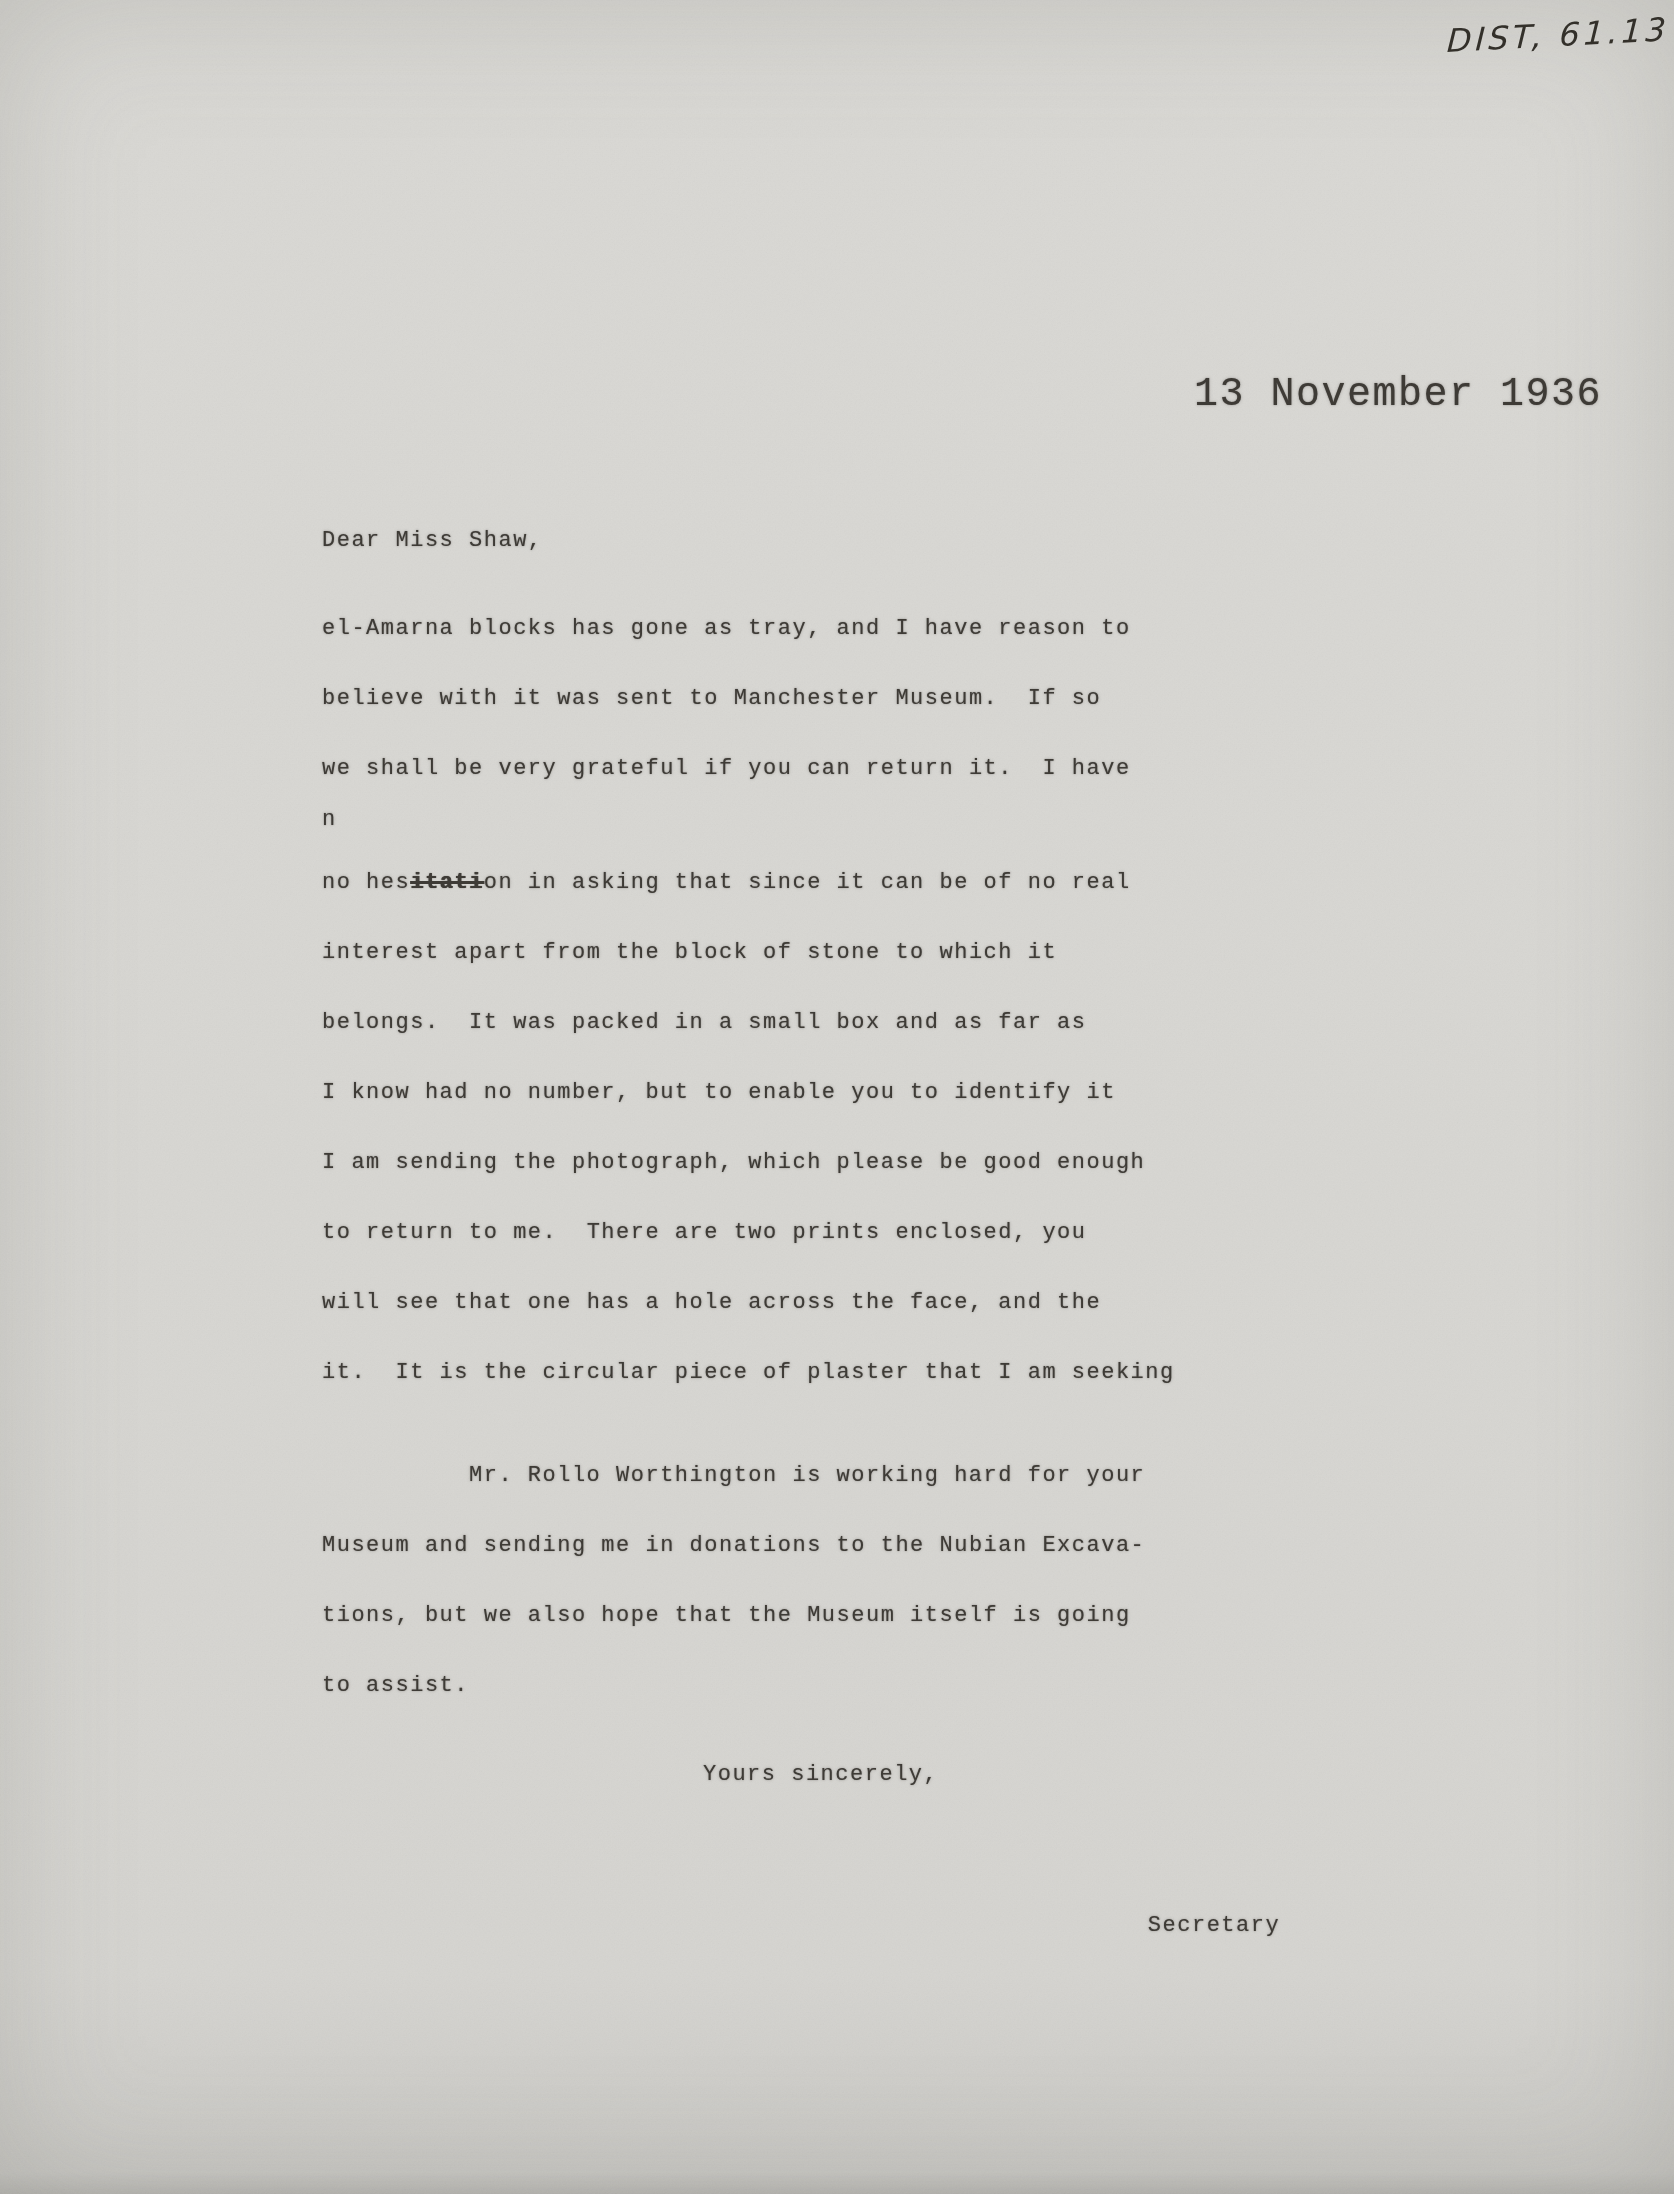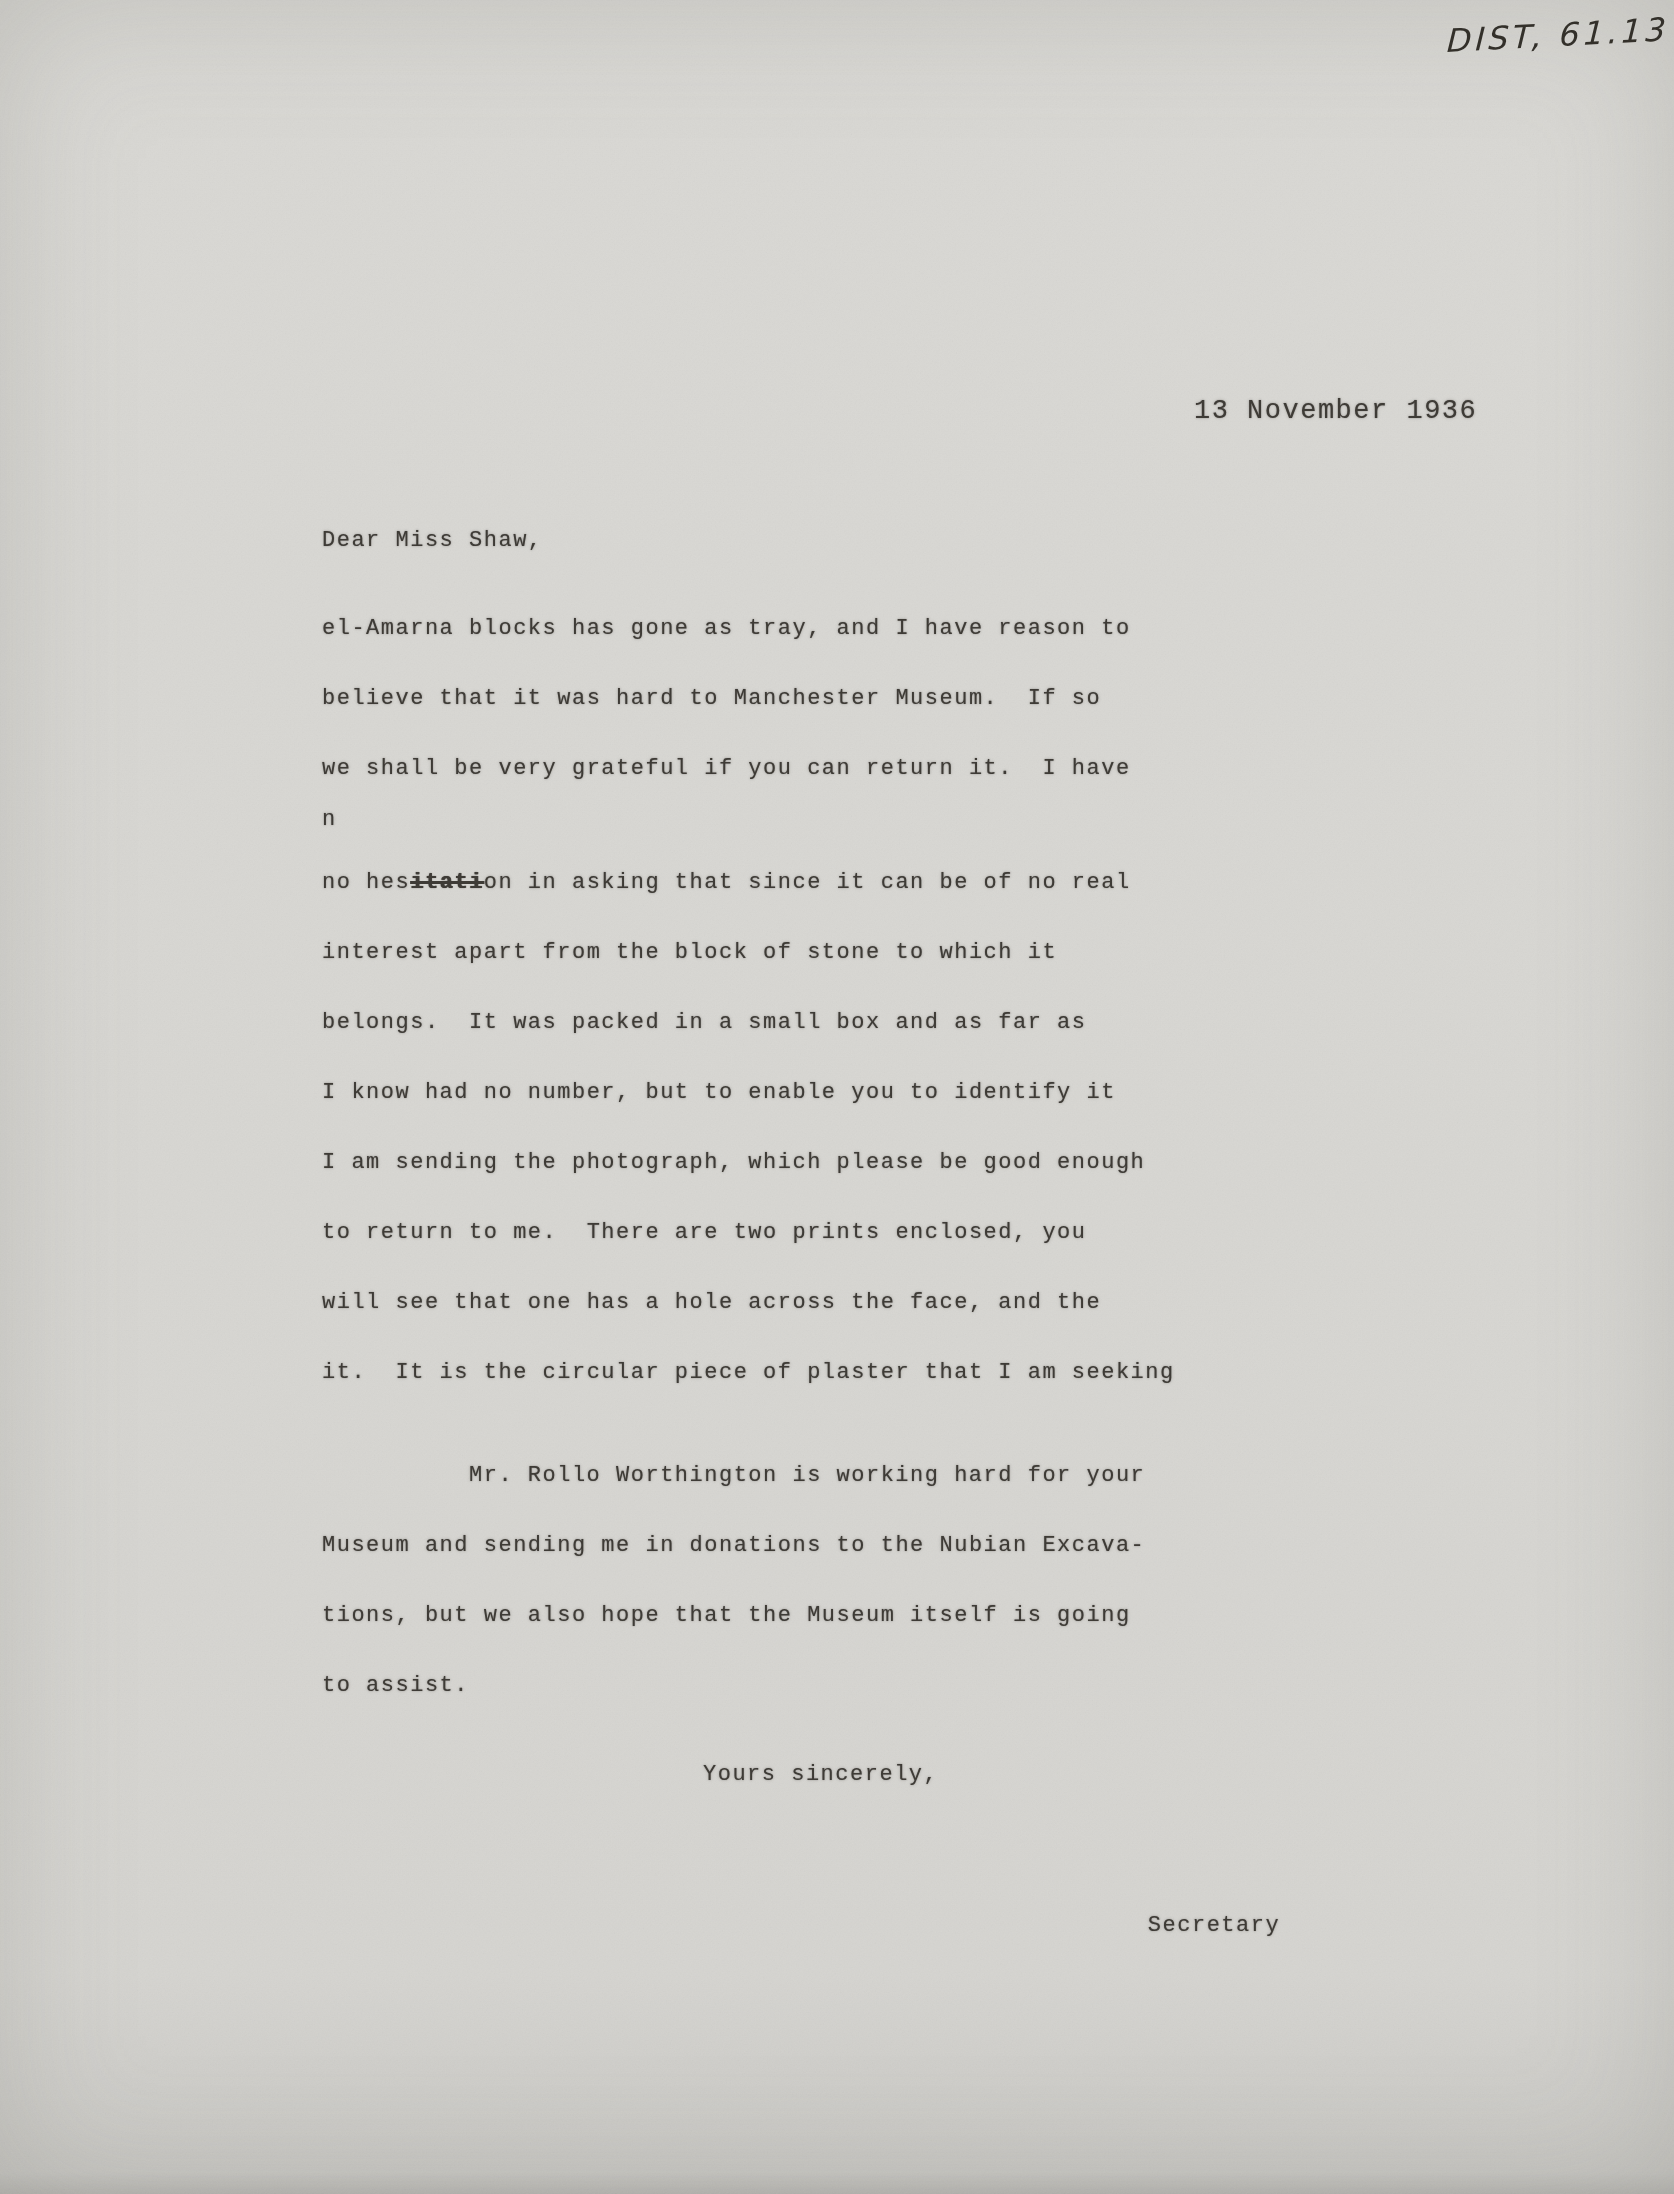--- a/index.html
+++ b/index.html
@@ -32,22 +32,22 @@
     font-family:"DejaVu Sans",sans-serif;
     font-style:italic;
     font-size:32px;
     letter-spacing:3.7px;
     color:#33302a;
     transform:rotate(-3deg) skewX(-6deg);
     white-space:pre;
   }
   .dateline{
     position:absolute;
-    left:1194px;top:396px;
-    font-size:27px;
+    left:1194px;top:372px;
+    font-size:40px;
     letter-spacing:1.5px;
     white-space:pre;
   }
   .letter-body{
     position:absolute;
     left:322px;top:506px;
     width:1289px;
     font-size:22px;
     letter-spacing:1.5px;
   }
@@ -85,21 +85,21 @@
 
   <div class="annotation">DIST, 61.13</div>
 
   <div class="dateline ink">13 November 1936</div>
 
   <div class="letter-body ink">
     <div class="salutation">Dear Miss Shaw,</div>
 
     <div class="para1">
         <div class="line"><span>el-Amarna blocks has gone as tray, and I have reason to</span></div>
-        <div class="line"><span>believe that it was hard to Manchester Museum.  If so</span></div>
+        <div class="line"><span>believe with it was sent to Manchester Museum.  If so</span></div>
         <div class="line"><span>we shall be very grateful if you can return it.  I have</span></div>
         <div class="line stray"><span>n</span></div>
         <div class="line"><span>no hes</span><span class="overstruck">itati</span><span>on in asking that since it can be of no real</span></div>
         <div class="line"><span>interest apart from the block of stone to which it</span></div>
         <div class="line"><span>belongs.  It was packed in a small box and as far as</span></div>
         <div class="line"><span>I know had no number, but to enable you to identify it</span></div>
         <div class="line"><span>I am sending the photograph, which please be good enough</span></div>
         <div class="line"><span>to return to me.  There are two prints enclosed, you</span></div>
         <div class="line"><span>will see that one has a hole across the face, and the</span></div>
         <div class="line"><span>it.  It is the circular piece of plaster that I am seeking</span></div>

